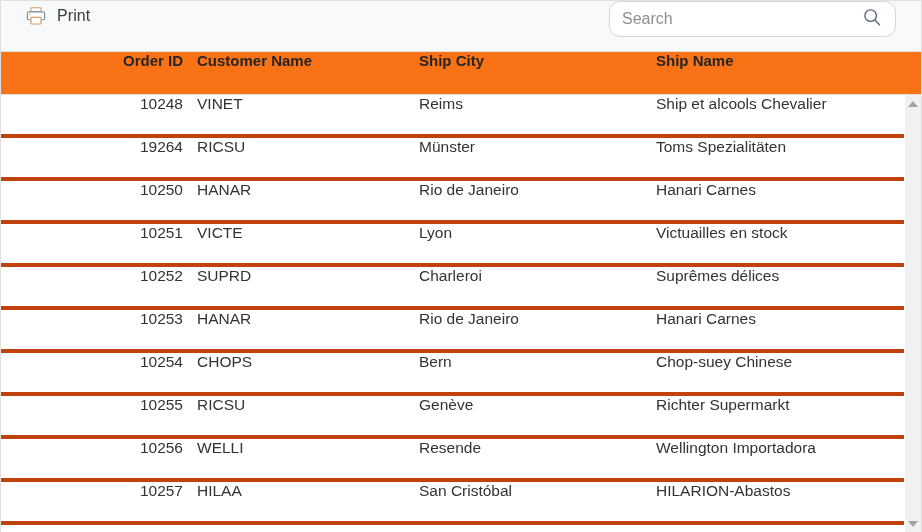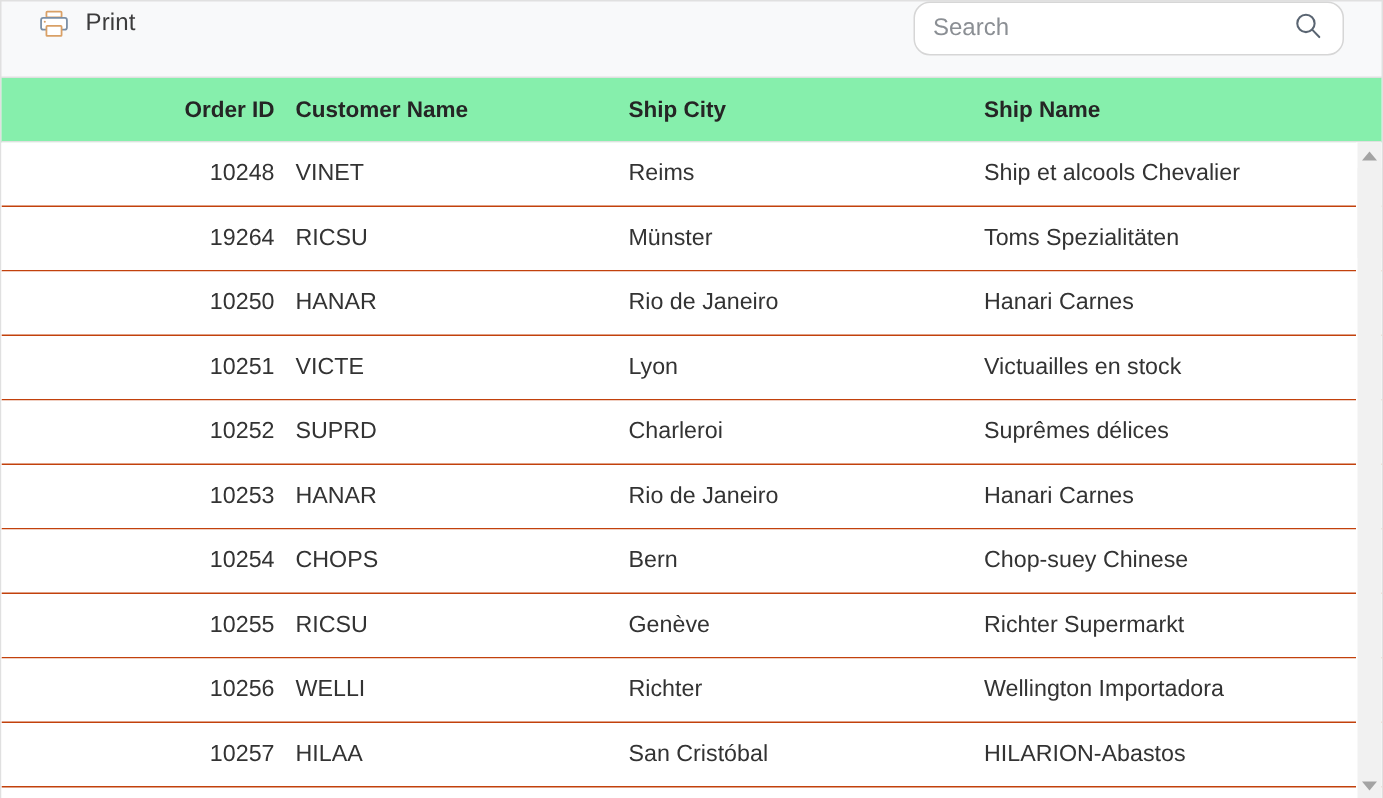--- a/index.html
+++ b/index.html
@@ -103,38 +103,38 @@
     border-right: 1px solid #e0e0e0;
     height: 480px;
     background: #ffffff;
   }
 
   .grid-header {
     position: relative;
     height: 43px;
     box-sizing: border-box;
     border-bottom: 1px solid #e0e0e0;
-    background: #86efac;
-    display: flex;
-    align-items: center;
+    background: #f97316;
+    display: flex;
+    align-items: flex-start;
   }
 
   .grid-body {
     position: relative;
     height: 437px;
     overflow: hidden;
     background: #ffffff;
   }
 
   .row {
     display: flex;
-    align-items: center;
+    align-items: flex-start;
     height: 43px;
     box-sizing: border-box;
-    border-bottom: 1px solid #c2410c;
+    border-bottom: 4px solid #c2410c;
     background: #ffffff;
   }
 
   
   .c-order  { width: 182px; box-sizing: border-box; padding-right: 0px; text-align: right; }
   .c-cust   { width: 236px; box-sizing: border-box; padding-left: 14px; }
   .c-city   { width: 237px; box-sizing: border-box; padding-left: 0px; }
   .c-ship   { flex: 1 1 auto; box-sizing: border-box; padding-left: 0px; }
 
   .grid-header .cell {
@@ -294,21 +294,21 @@
       <div class="row">
         <div class="cell c-order">10255</div>
         <div class="cell c-cust">RICSU</div>
         <div class="cell c-city">Genève</div>
         <div class="cell c-ship">Richter Supermarkt</div>
       </div>
 
       <div class="row">
         <div class="cell c-order">10256</div>
         <div class="cell c-cust">WELLI</div>
-        <div class="cell c-city">Richter</div>
+        <div class="cell c-city">Resende</div>
         <div class="cell c-ship">Wellington Importadora</div>
       </div>
 
       <div class="row">
         <div class="cell c-order">10257</div>
         <div class="cell c-cust">HILAA</div>
         <div class="cell c-city">San Cristóbal</div>
         <div class="cell c-ship">HILARION-Abastos</div>
       </div>
 

